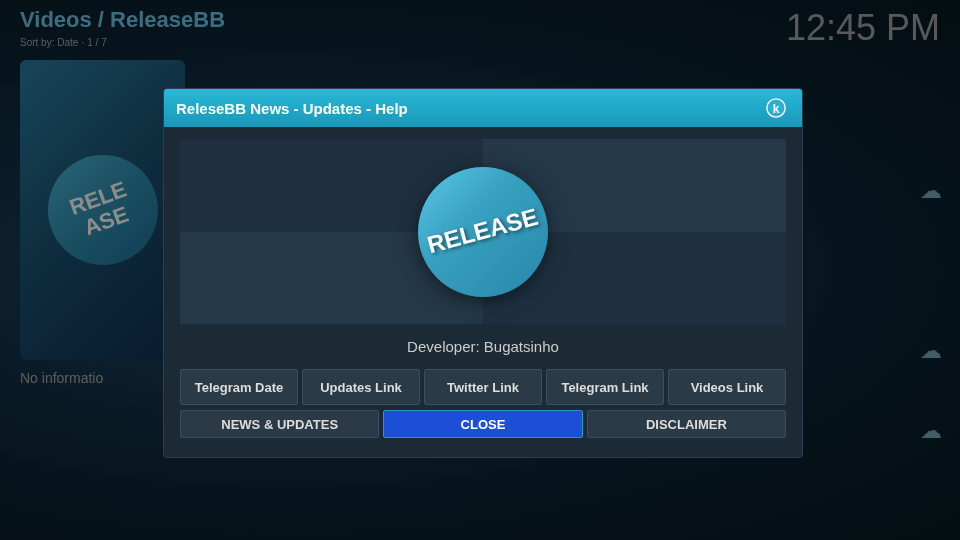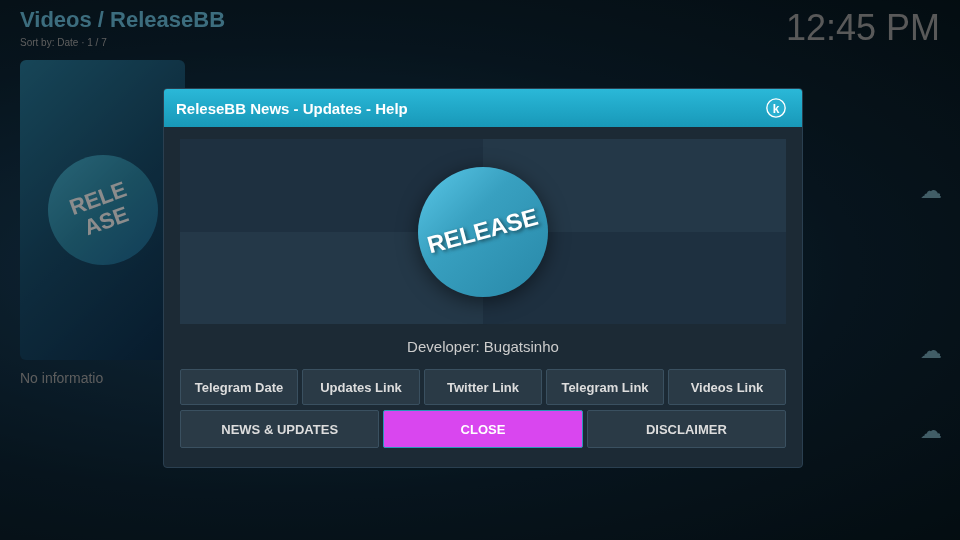--- a/index.html
+++ b/index.html
@@ -234,34 +234,34 @@
       cursor: pointer;
       display: flex;
       align-items: center;
       justify-content: center;
       border-radius: 2px;
       text-align: center;
     }
 
     .btn-action {
       flex: 1;
-      height: 38px;
+      height: 28px;
       background: #2a3a46;
       border: 1px solid #3a5060;
       color: #ddd;
       font-size: 13px;
       font-weight: bold;
       cursor: pointer;
       display: flex;
       align-items: center;
       justify-content: center;
       border-radius: 2px;
     }
     .btn-action.active {
-      background: #d946ef;
+      background: #1d4ed8;
       border-color: #2898b8;
       color: #fff;
     }
   </style>
 </head>
 <body>
 
 <div class="bg"></div>
 
 <div class="top-bar">

